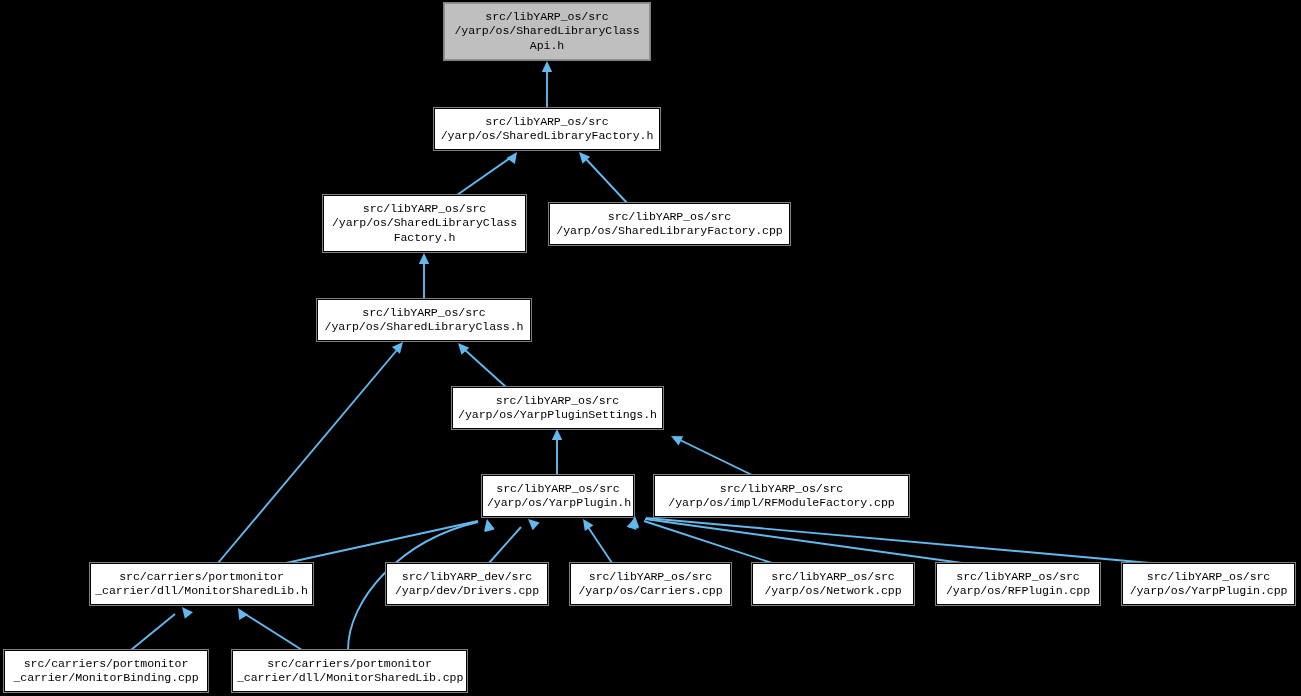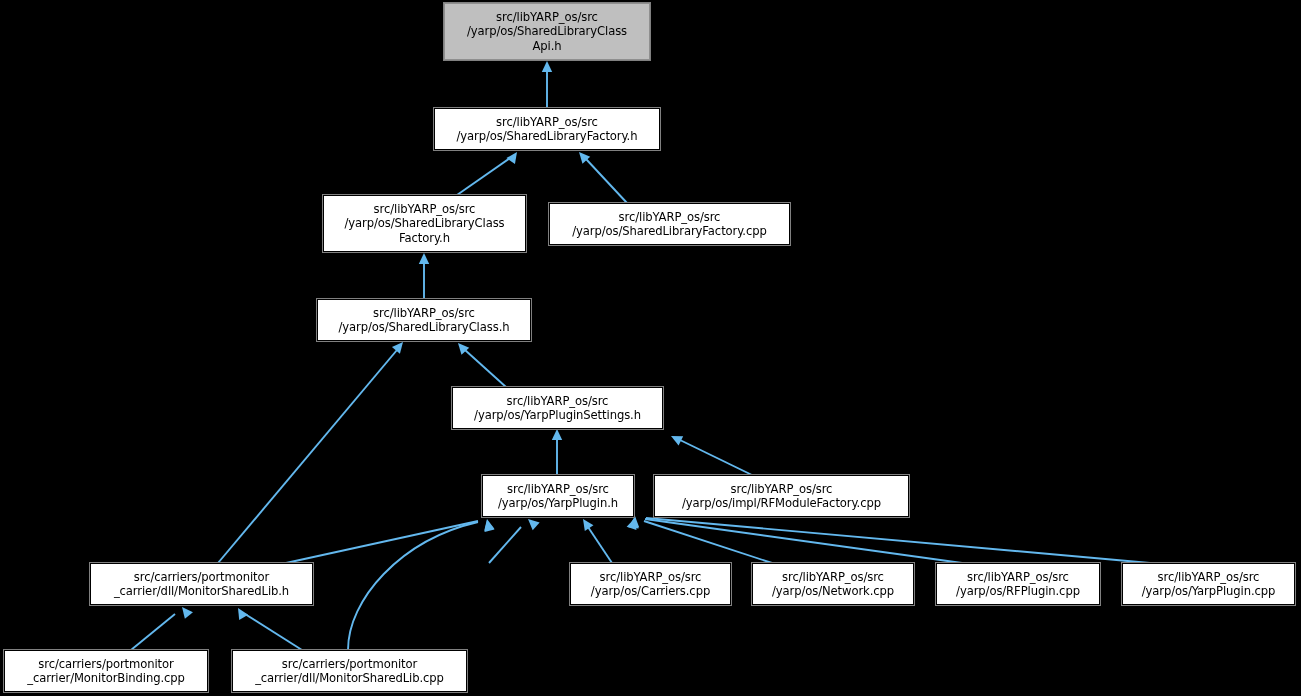--- a/index.html
+++ b/index.html
@@ -47,20 +47,21 @@
   .node.root {
     background: #bfbfbf;
     border: 1px solid #8f8f8f;
     outline: 1px solid #808080;
   }
   .node-label {
     display: block;
     width: 100%;
     padding: 0 4px;
     box-sizing: border-box;
+    font-family: Liberation Mono, monospace;
   }
 </style>
 </head>
 <body>
 
 <div id="graph" style="background: rgb(0, 0, 0);">
   <svg id="edge-layer" viewBox="0 0 1301 696" width="1301" height="696" xmlns="http://www.w3.org/2000/svg">
       <path d="M547,108 L547,70" fill="none" stroke="#63b8ee" stroke-width="1.9"></path>
       <polygon points="0,0 -5.2,11 5.2,11" fill="#63b8ee" transform="translate(547,61) rotate(0)"></polygon>
       <path d="M457,195 L510,158" fill="none" stroke="#63b8ee" stroke-width="1.9"></path>
@@ -109,20 +110,22 @@
     <div class="node" style="left: 317px; top: 299px; width: 214px; height: 42px;"><span class="node-label">src/libYARP_os/src
 /yarp/os/SharedLibraryClass.h</span></div>
     <div class="node" style="left: 452px; top: 387px; width: 211px; height: 42px;"><span class="node-label">src/libYARP_os/src
 /yarp/os/YarpPluginSettings.h</span></div>
     <div class="node" style="left: 482px; top: 475px; width: 152px; height: 42px;"><span class="node-label">src/libYARP_os/src
 /yarp/os/YarpPlugin.h</span></div>
     <div class="node" style="left: 654px; top: 475px; width: 255px; height: 42px;"><span class="node-label">src/libYARP_os/src
 /yarp/os/impl/RFModuleFactory.cpp</span></div>
     <div class="node" style="left: 90px; top: 563px; width: 223px; height: 42px;"><span class="node-label">src/carriers/portmonitor
 _carrier/dll/MonitorSharedLib.h</span></div>
+    <div class="node" style="left: 386px; top: 563px; width: 162px; height: 42px;"><span class="node-label">src/libYARP_dev/src
+/yarp/dev/Drivers.cpp</span></div>
     <div class="node" style="left: 570px; top: 563px; width: 161px; height: 42px;"><span class="node-label">src/libYARP_os/src
 /yarp/os/Carriers.cpp</span></div>
     <div class="node" style="left: 752px; top: 563px; width: 162px; height: 42px;"><span class="node-label">src/libYARP_os/src
 /yarp/os/Network.cpp</span></div>
     <div class="node" style="left: 936px; top: 563px; width: 164px; height: 42px;"><span class="node-label">src/libYARP_os/src
 /yarp/os/RFPlugin.cpp</span></div>
     <div class="node" style="left: 1122px; top: 563px; width: 173px; height: 42px;"><span class="node-label">src/libYARP_os/src
 /yarp/os/YarpPlugin.cpp</span></div>
     <div class="node" style="left: 4px; top: 650px; width: 204px; height: 42px;"><span class="node-label">src/carriers/portmonitor
 _carrier/MonitorBinding.cpp</span></div>

